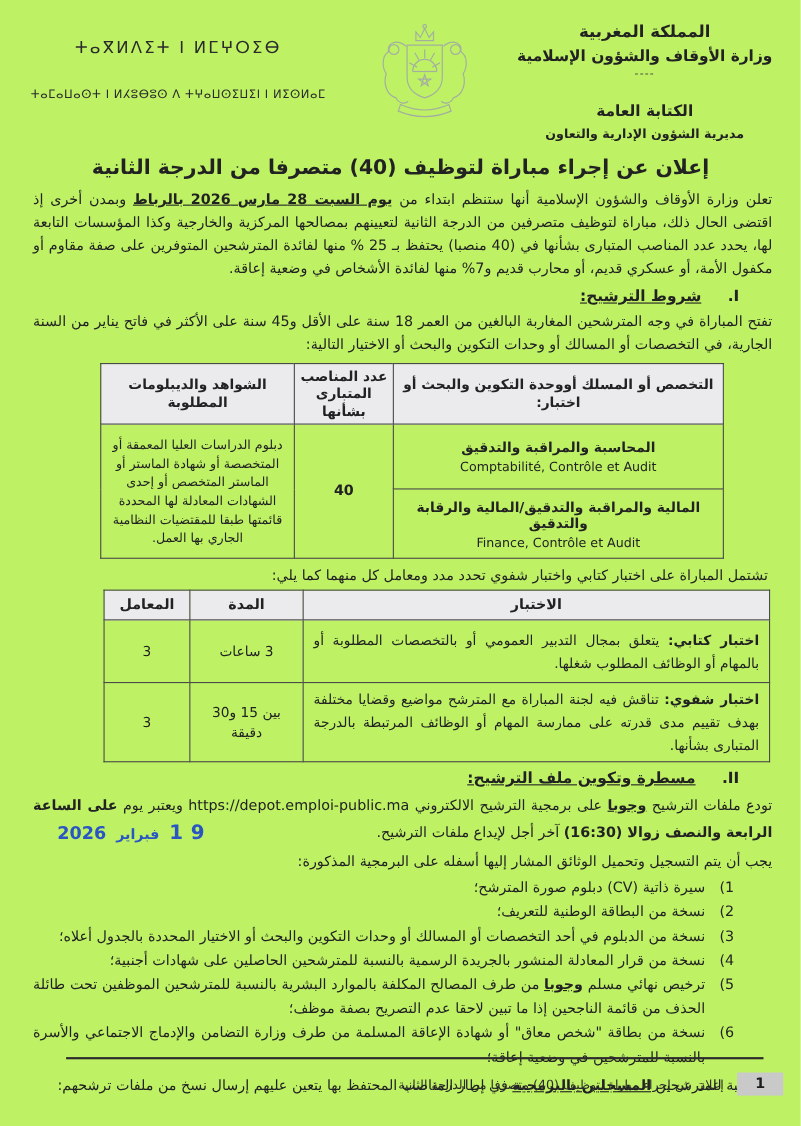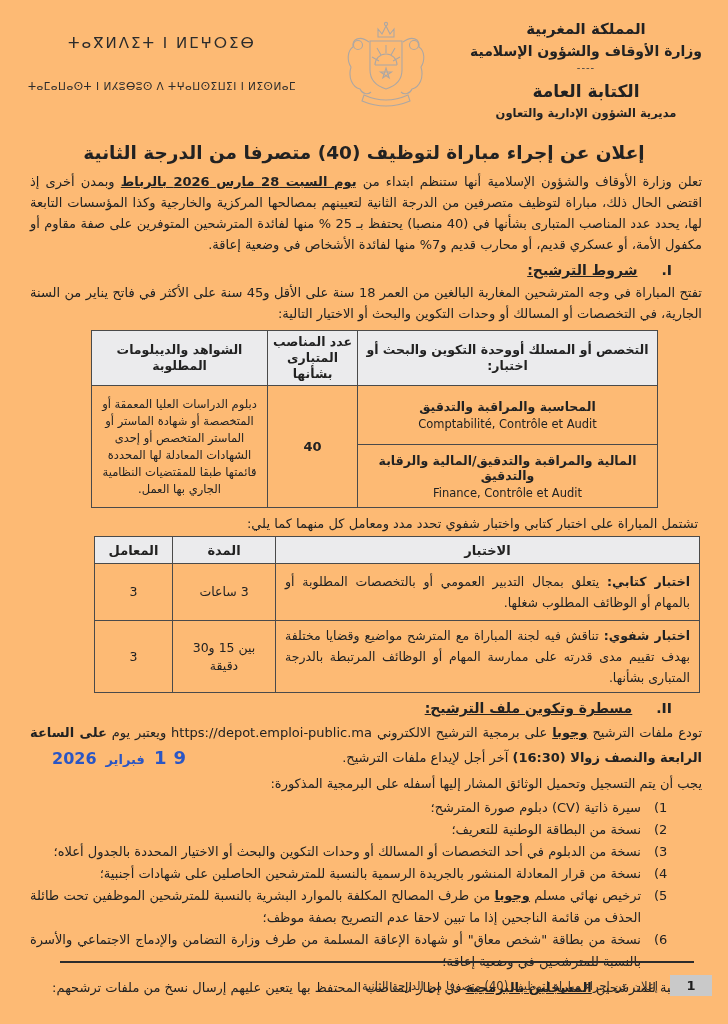--- a/index.html
+++ b/index.html
@@ -1,28 +1,28 @@
 <!DOCTYPE html>
 <html lang="ar" dir="rtl"><head>
 <meta charset="utf-8">
 <style>
   html,body { margin:0; padding:0; background:#ffffff; }
   .page {
     position:relative; width:728px; height:1024px; margin:0 auto;
-    background:#fdba74; overflow:hidden; direction:rtl;
+    background:#bef264; overflow:hidden; direction:rtl;
     font-family:"DejaVu Sans","Liberation Sans",sans-serif;
     color:#222; 
   }
   
   .header { display:flex; justify-content:space-between; align-items:flex-start; padding:20px 16px 0 12px; height:112px; }
   .hdr-ar { width:252px; text-align:center; }
   .hdr-ar .kingdom { font-weight:bold; font-size:15px; }
   .hdr-ar .ministry { font-weight:bold; font-size:14px; margin-top:5px; }
   .hdr-ar .divider { font-size:10px; letter-spacing:1px; color:#444; margin-top:3px; }
-  .hdr-ar .secretariat { font-weight:bold; font-size:17px; margin-top:8px; }
+  .hdr-ar .secretariat { font-weight:bold; font-size:14px; margin-top:20px; }
   .hdr-ar .directorate { font-weight:bold; font-size:11.5px; margin-top:5px; }
   .emblem-wrap { width:104px; height:110px; flex:0 0 auto; }
   .hdr-tif { width:300px; text-align:center; padding-top:14px; color:#2b2b2b; }
   .tif1 { font-size:15px; letter-spacing:2px; }
   .tif2 { font-size:10.5px; margin-top:28px; letter-spacing:0.5px; }
   
   .doc-title { text-align:center; font-weight:bold; font-size:18.5px; margin-top:10px; }
   .para { margin:8px 26px 0 30px; font-size:13px; line-height:21px; text-align:justify; }
   .bu { font-weight:bold; text-decoration:underline; }
   .b  { font-weight:bold; }

